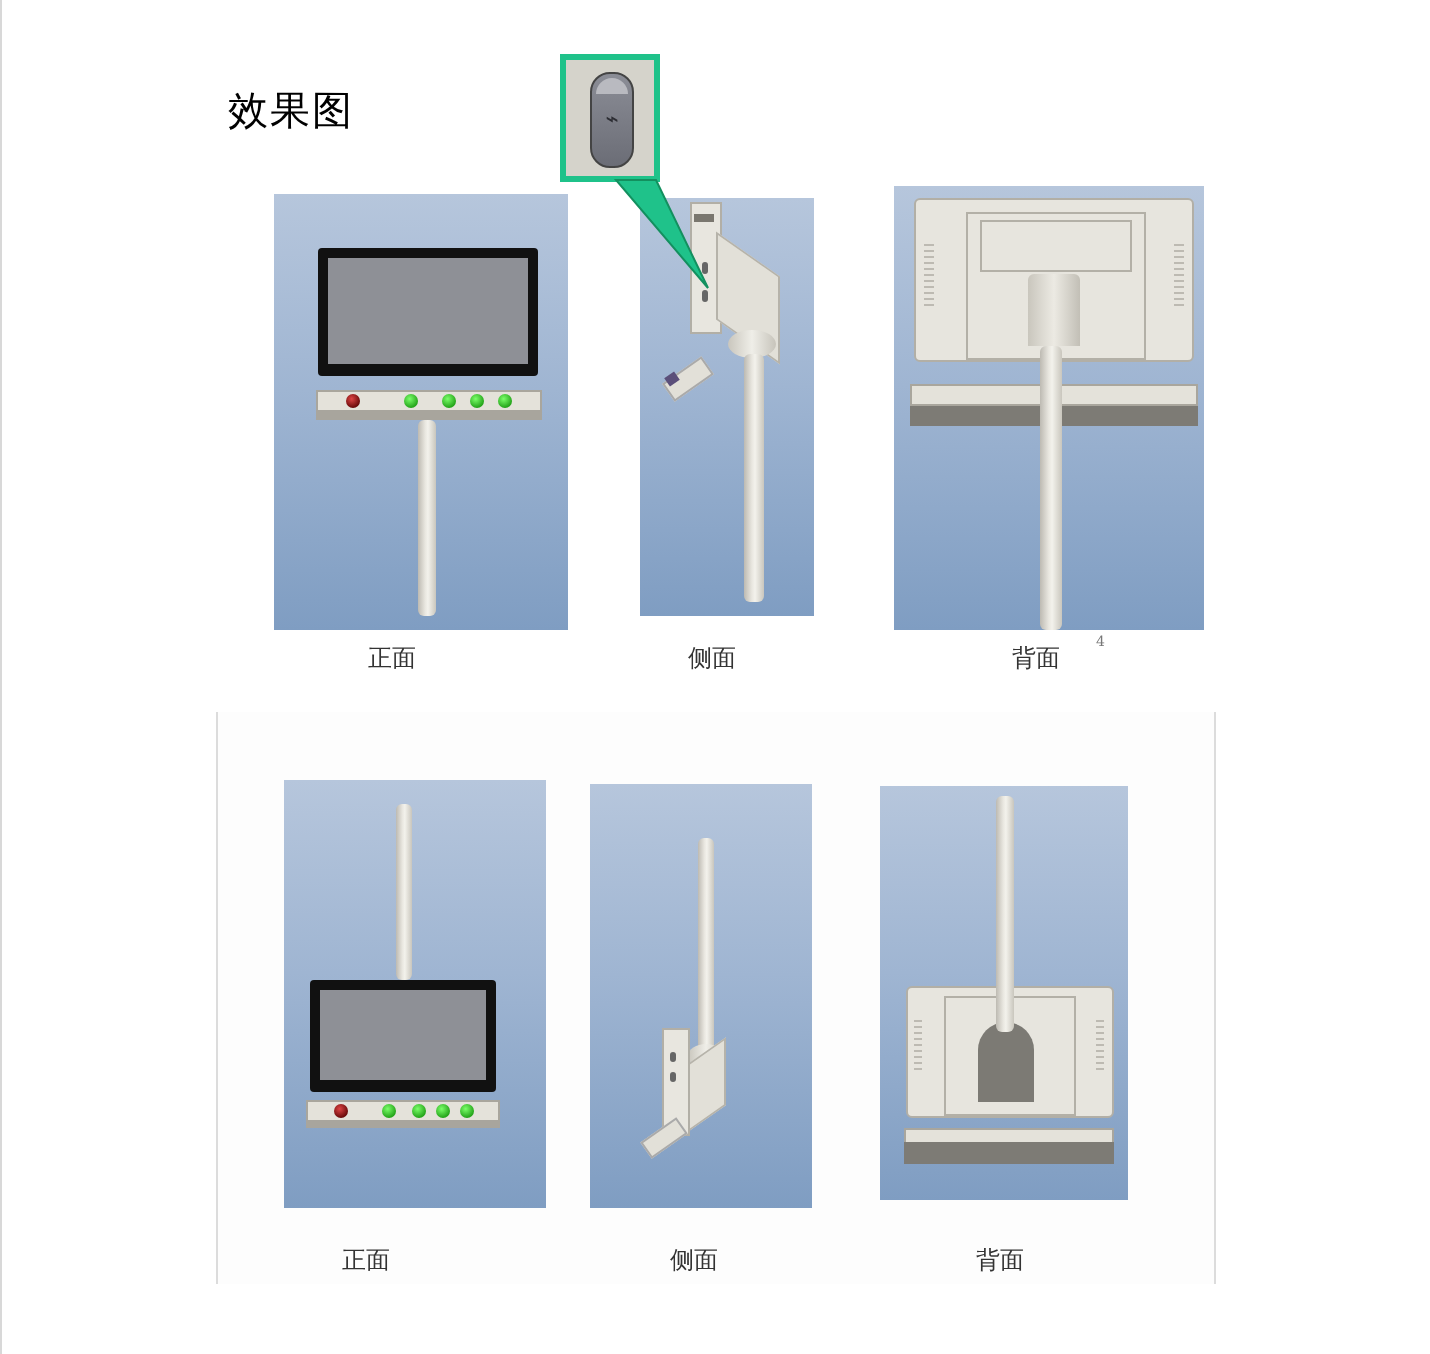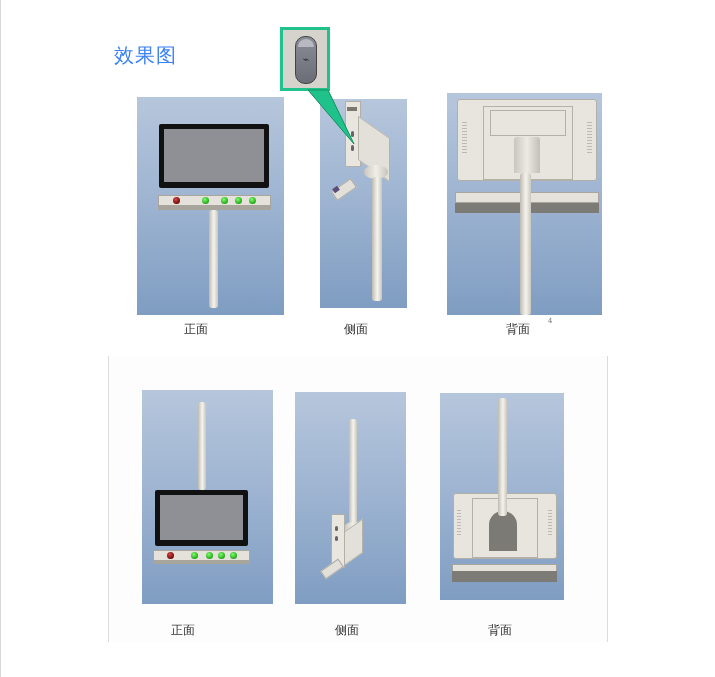--- a/index.html
+++ b/index.html
@@ -1,19 +1,19 @@
 <!DOCTYPE html>
 <html><head>
 <meta charset="utf-8">
 <style>
   html, body { margin:0; padding:0; background:#ffffff; }
   body { width:715px; height:677px; position:relative; overflow:hidden;
          font-family:"DejaVu Serif", serif; color:#222; }
   .page-edge { position:absolute; left:0; top:0; width:1px; height:677px; background:#d8d8d8; }
-  .title { position:absolute; left:114px; top:42px; font-size:20px; letter-spacing:1px; color:#3b82f6; }
+  .title { position:absolute; left:114px; top:42px; font-size:20px; letter-spacing:1px; color:#000000; }
   .panel { position:absolute; background:linear-gradient(180deg,#b6c6dc 0%,#9fb5d2 45%,#7f9dc2 100%); overflow:hidden; }
   .caption { position:absolute; font-size:12px; color:#333; }
   .sup { position:absolute; font-size:7px; color:#777; }
   .frame2 { position:absolute; left:108px; top:356px; width:498px; height:286px;
             border-left:1px solid #dcdcdc; border-right:1px solid #dcdcdc; background:#fdfdfd; }
   
   .pole { position:absolute; background:linear-gradient(90deg,#bdbab2,#e9e7e0 40%,#f3f2ec 55%,#c9c6bd); border-radius:3px; }
   .monitor { position:absolute; background:#111; border-radius:2px; }
   .screen { position:absolute; background:#8e9096; }
   .console { position:absolute; background:#e4e2da; border:1px solid #a9a69d; }

